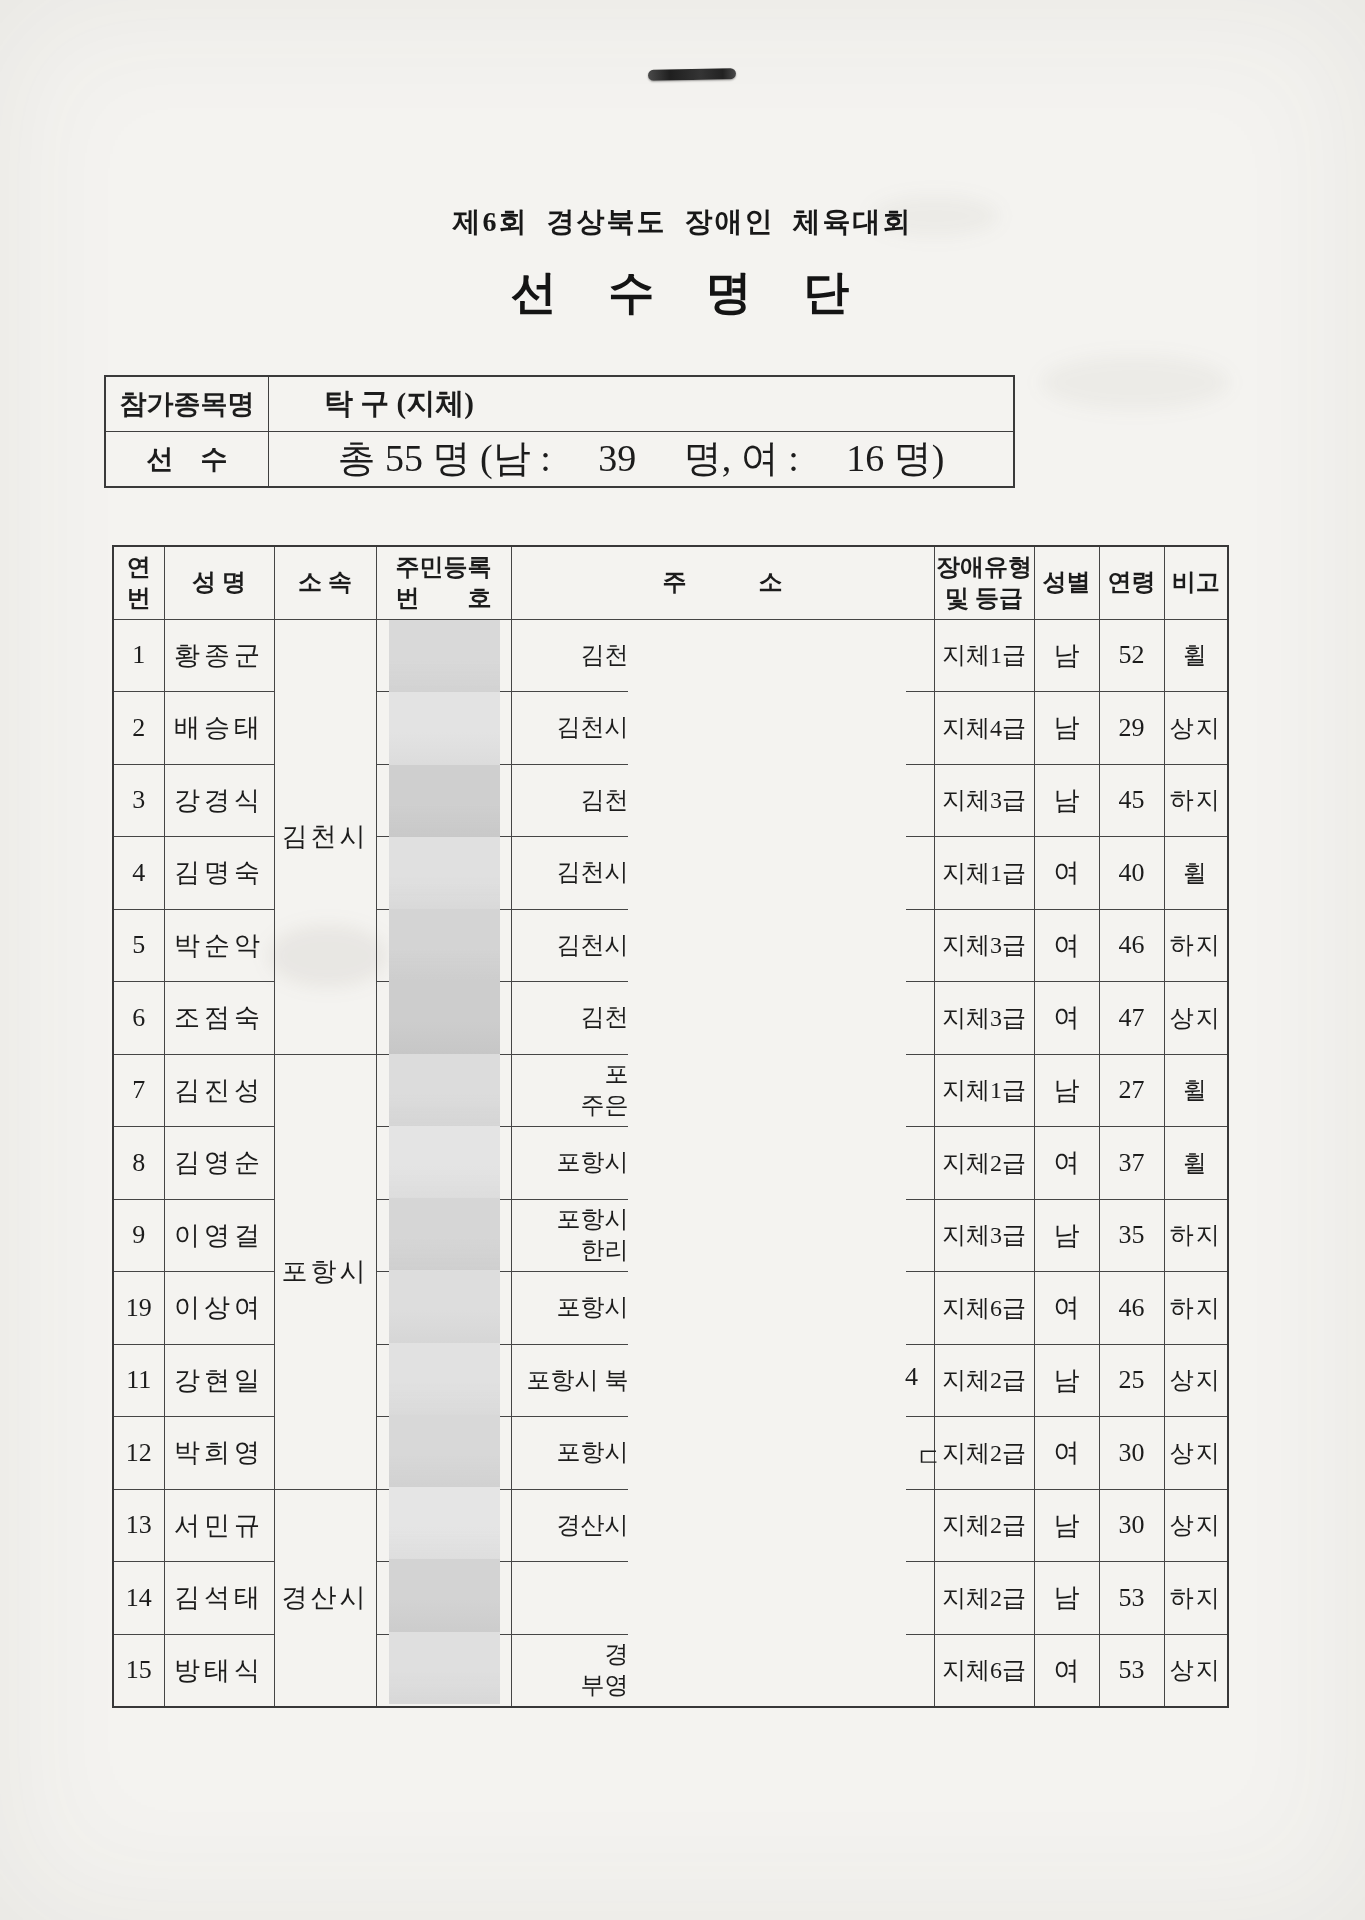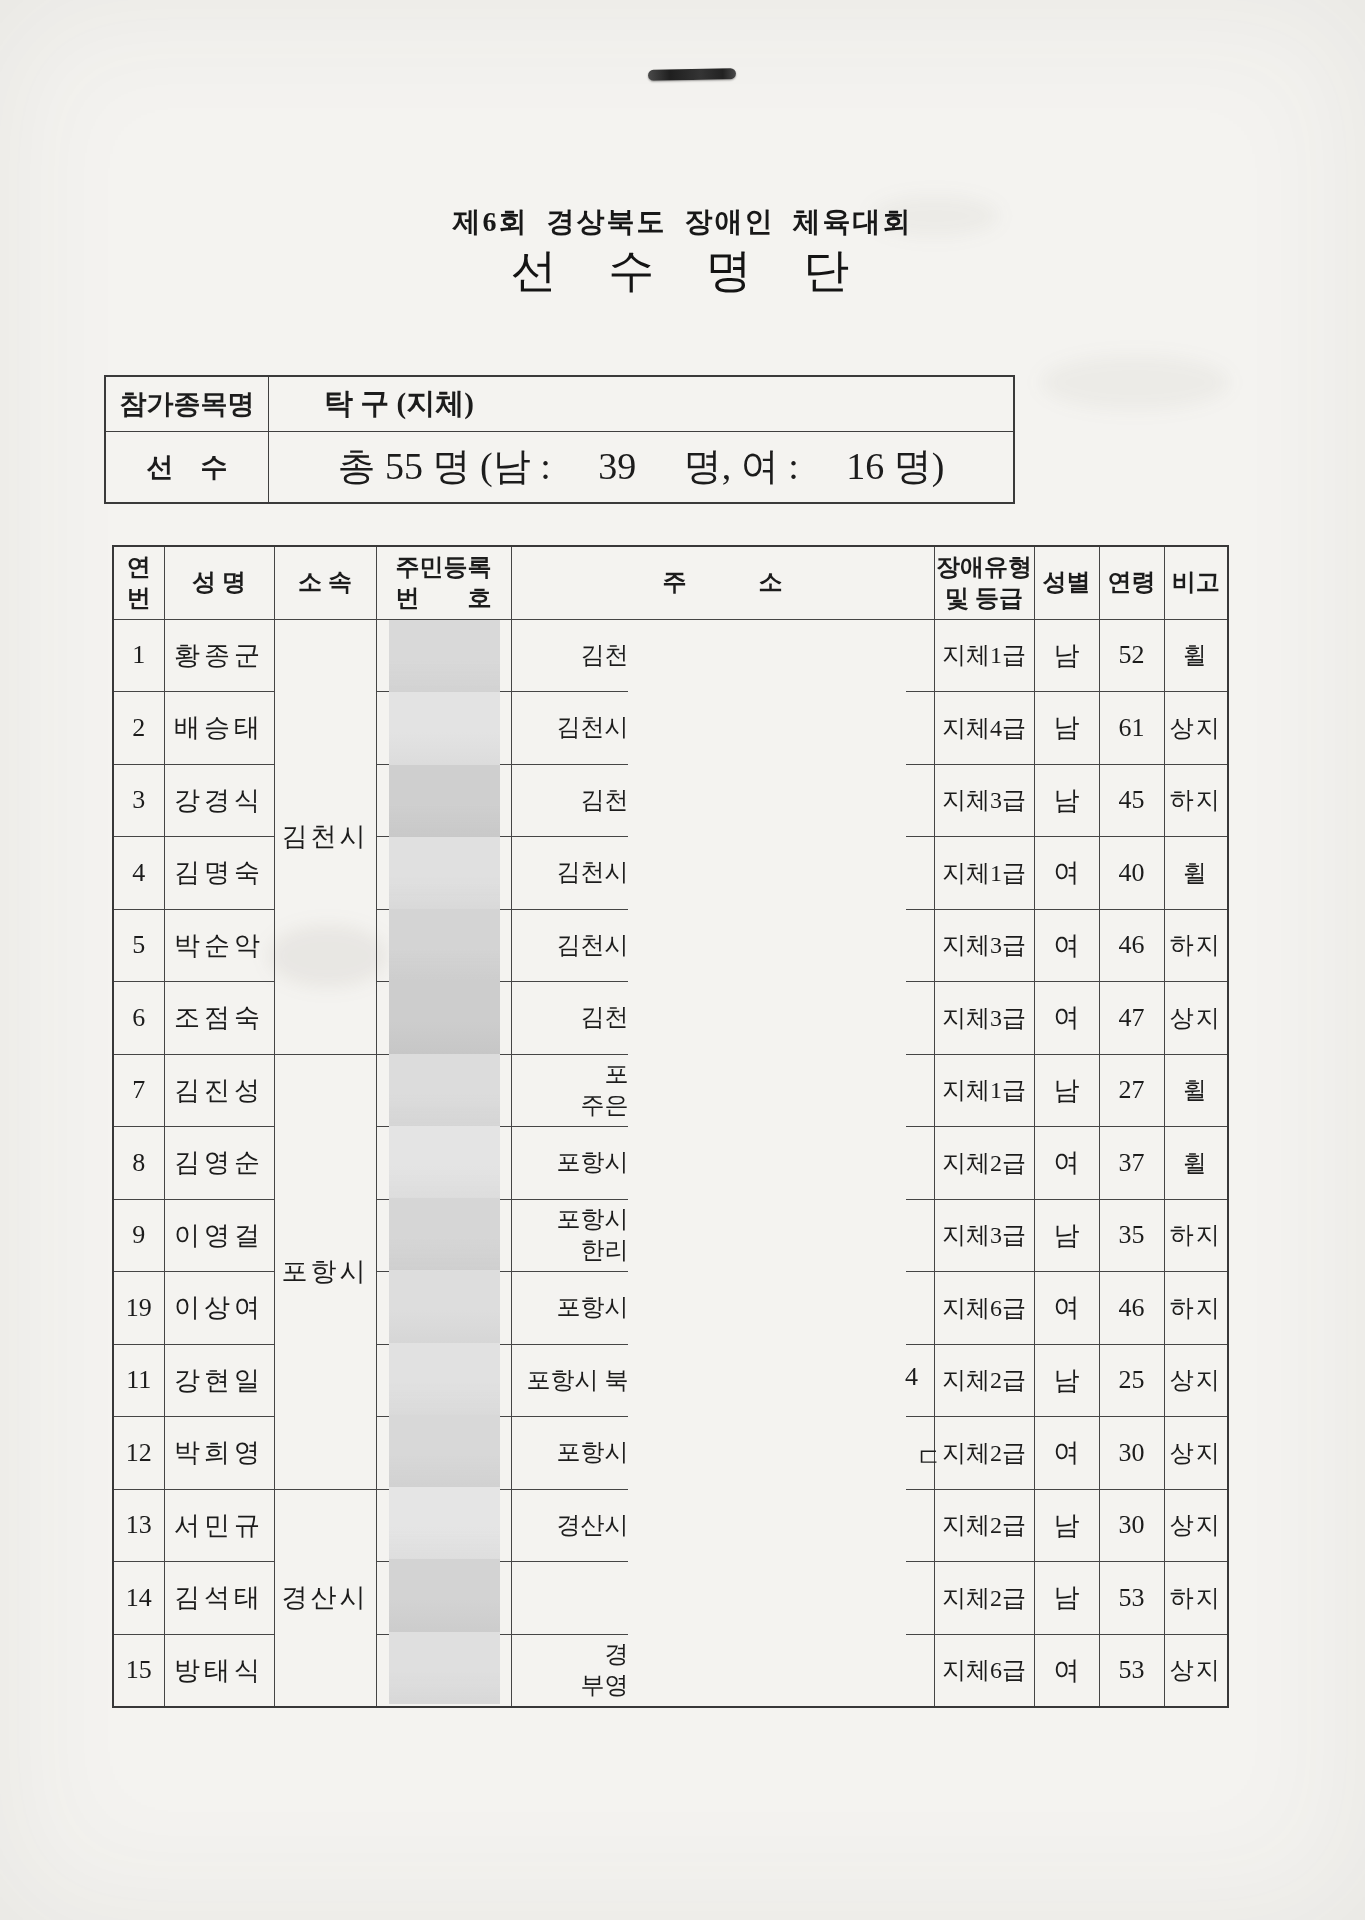--- a/index.html
+++ b/index.html
@@ -19,31 +19,31 @@
     background:linear-gradient(90deg,#4a4a4a,#1f1f1f 25%,#343434 60%,#222 85%,#4a4a4a);
     border-radius:6px;transform:rotate(-1.2deg);
     box-shadow:0 1px 2px rgba(0,0,0,.35);
   }
   .title{
     position:absolute;top:203px;left:0;width:100%;
     text-align:center;font-size:28px;font-weight:bold;letter-spacing:2px;
     white-space:pre;color:#181818;
   }
   .subtitle{
-    position:absolute;top:240px;left:0;width:100%;
-    text-align:center;font-size:46px;font-weight:normal;letter-spacing:20px;padding-left:15px;
+    position:absolute;top:262px;left:0;width:100%;
+    text-align:center;font-size:46px;font-weight:bold;letter-spacing:20px;padding-left:15px;
     box-sizing:border-box;white-space:pre;color:#141414;
   }
   table{border-collapse:collapse;table-layout:fixed;}
   
   .summary{position:absolute;left:104px;top:375px;width:911px;border:2px solid #3a3a3a;}
   .summary th,.summary td{border:1px solid #3f3f3f;margin-left:36px;}
   .summary th{width:160px;font-size:27px;font-weight:bold;text-align:center;white-space:pre;}
   .summary tr.r1{height:55px;}
-  .summary tr.r2{height:72px;font-family:Liberation Serif, serif;}
+  .summary tr.r2{height:56px;font-family:Liberation Serif, serif;}
   .event-val{font-size:29px;font-weight:bold;padding-left:55px;white-space:pre;}
   .players-val{font-size:38px;text-align:center;white-space:pre;}
   
   .roster{position:absolute;left:112px;top:545px;width:1115px;border:2px solid #383838;}
   .roster th,.roster td{border:1px solid #454545;overflow:hidden;}
   .roster thead tr{height:73px;}
   .roster th{font-size:24px;font-weight:bold;text-align:center;white-space:pre-line;line-height:1.3;}
   .c-no{text-align:center;font-size:26px;}
   .c-name{text-align:center;font-size:26px;letter-spacing:4px;}
   .c-aff{text-align:center;font-size:26px;letter-spacing:3px;}
@@ -127,21 +127,21 @@
           <td class="c-age">52</td>
           <td class="c-note">휠</td>
         </tr>
         <tr style="height: 72.5px;">
           <td class="c-no">2</td>
           <td class="c-name">배승태</td>
           <td class="c-rrn"></td>
           <td class="c-addr">김천시</td>
           <td class="c-dis">지체4급</td>
           <td class="c-sex">남</td>
-          <td class="c-age">61</td>
+          <td class="c-age">29</td>
           <td class="c-note">상지</td>
         </tr>
         <tr style="height: 72.5px;">
           <td class="c-no">3</td>
           <td class="c-name">강경식</td>
           <td class="c-rrn"></td>
           <td class="c-addr">김천</td>
           <td class="c-dis">지체3급</td>
           <td class="c-sex">남</td>
           <td class="c-age">45</td>

